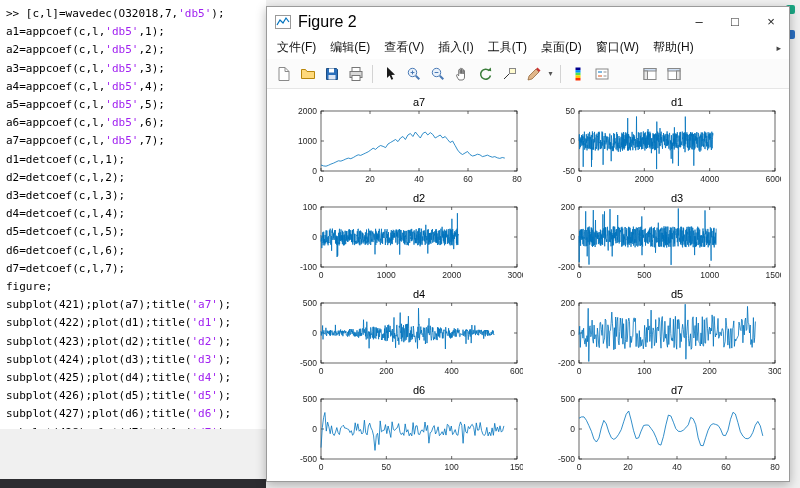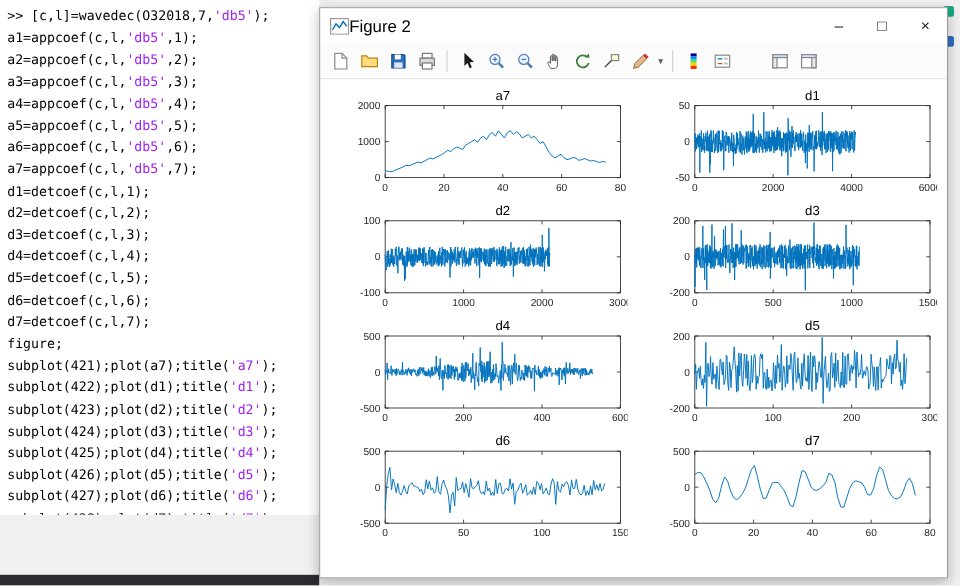--- a/index.html
+++ b/index.html
@@ -7,21 +7,21 @@
   body{position:relative;font-family:"Liberation Sans",sans-serif;background:#f0f0f0}
   .screen{position:absolute;inset:0}
   .cmd{position:absolute;left:0;top:0;width:266px;height:429px;background:#fff;overflow:hidden}
   .cmd pre{font-family:"DejaVu Sans Mono",monospace;font-size:11px;line-height:18.2px;padding:5px 0 0 6px;color:#000;white-space:pre}
   .mstr{color:#a020f0}
   .taskbar{position:absolute;left:0;top:479px;width:266px;height:9px;background:#2c2c30}
   .bg-icon{position:absolute;width:9px;height:9px;border-radius:2px}
   .figwin{position:absolute;left:266px;top:6px;width:524px;height:476px;background:#fff;border:1px solid #9a9a9a;box-shadow:0 3px 10px rgba(0,0,0,.28);display:flex;flex-direction:column}
   .titlebar{height:29px;display:flex;align-items:center;padding-left:8px;background:#fff;flex:0 0 auto}
   .fig-icon{display:flex;align-items:center}
-  .ttl{font-size:14px;color:#000;flex:1}
+  .ttl{font-size:16px;color:#000;margin-left:7px;flex:1}
   .wbtn{width:36px;height:29px;display:flex;align-items:center;justify-content:center;font-size:13px;color:#222;cursor:default}
   .menubar{height:24px;display:flex;align-items:center;padding:0 3px;background:#fff;font-size:12px;color:#111}
   .menu-item{padding:2px 7px;white-space:nowrap}
   .menu-overflow{margin-left:auto;font-size:9px;color:#444;padding-right:5px}
   .toolbar{height:30px;display:flex;align-items:center;gap:1px;padding:0 5px;background:#fbfbfb;border-bottom:1px solid #e6e6e6;flex:0 0 auto}
   .tbtn{width:23px;height:23px;display:flex;align-items:center;justify-content:center;border-radius:2px}
   .tsep{width:1px;height:18px;background:#d3d3d3;margin:0 4px}
   .gap{margin-left:24px}
   .ddw{width:9px;font-size:8px;color:#555;display:flex;align-items:center;justify-content:center}
   .plots{flex:1;display:grid;grid-template-columns:242px 242px;grid-template-rows:94px 94px 94px 94px;column-gap:16px;row-gap:2px;padding:6px 0 4px 14px;background:#fff}
@@ -71,20 +71,31 @@
             <rect x="0.5" y="0.5" width="15" height="13" fill="#fff" stroke="#999"></rect>
             <polyline points="2,10 5,5 8,8 11,3 14,7" fill="none" stroke="#0072BD" stroke-width="1.2"></polyline>
           </svg>
       </span>
       <span class="ttl">Figure 2</span>
       <span class="wbtn">–</span>
       <span class="wbtn">□</span>
       <span class="wbtn">×</span>
     </div>
 
+    <div class="menubar">
+      <span class="menu-item">文件(F)</span>
+      <span class="menu-item">编辑(E)</span>
+      <span class="menu-item">查看(V)</span>
+      <span class="menu-item">插入(I)</span>
+      <span class="menu-item">工具(T)</span>
+      <span class="menu-item">桌面(D)</span>
+      <span class="menu-item">窗口(W)</span>
+      <span class="menu-item">帮助(H)</span>
+      <span class="menu-overflow">▸</span>
+    </div>
 
     <div class="toolbar">
       <span class="tbtn">
           <svg width="16" height="16">
             <path d="M3 1.5h6l4 4V14.5H3z" fill="#fff" stroke="#8a8a8a"></path>
             <path d="M9 1.5v4h4" fill="none" stroke="#8a8a8a"></path>
           </svg>
         </span>
       <span class="tbtn">
           <svg width="16" height="16">

